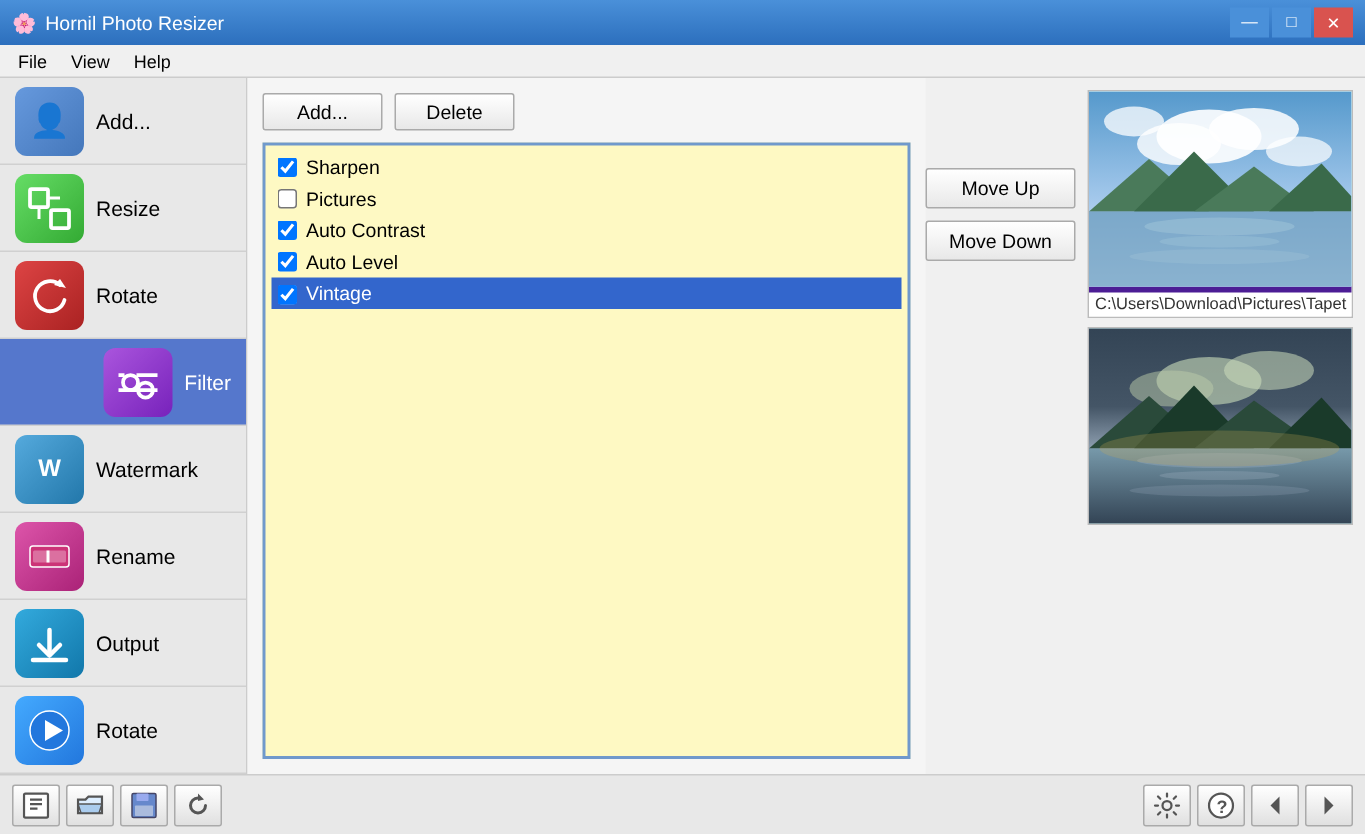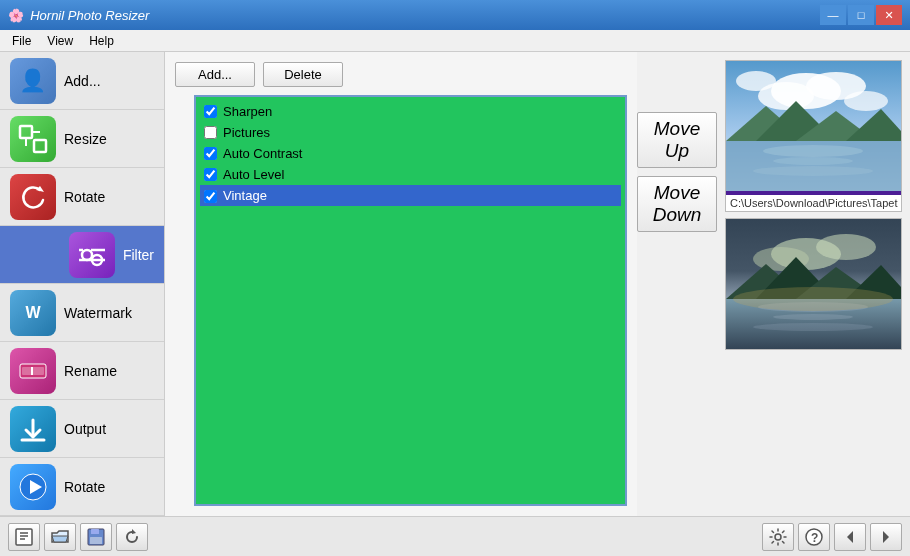--- a/index.html
+++ b/index.html
@@ -22,21 +22,20 @@
       user-select: none;
     }
     .title-bar-left {
       display: flex;
       align-items: center;
       gap: 6px;
     }
     .title-bar-title {
       font-size: 13px;
       font-weight: normal;
-      font-style: italic;
     }
     .title-bar-controls {
       display: flex;
       gap: 2px;
     }
     .title-btn {
       width: 26px;
       height: 20px;
       border: none;
       font-size: 11px;
@@ -129,24 +128,23 @@
       background: linear-gradient(to bottom, #ffffff, #e8e8e8);
       cursor: pointer;
       font-size: 13px;
       border-radius: 2px;
       min-width: 80px;
     }
 
     .filter-list {
       flex: 1;
       border: 2px solid #7099cc;
-      background: #22c55e;
+      background: #fef9c3;
       padding: 4px;
       overflow-y: auto;
-      margin-left: 19px;
     }
     .filter-item {
       display: flex;
       align-items: center;
       gap: 6px;
       padding: 3px 4px;
       cursor: pointer;
       font-size: 13px;
     }
     .filter-item.selected { background: #3366cc; color: white; align-items: flex-end; }
@@ -159,24 +157,23 @@
       display: flex;
       flex-direction: column;
       gap: 8px;
       padding: 10px 8px 10px 0;
     }
     .move-btn {
       padding: 5px 10px;
       border: 1px solid #aaa;
       background: linear-gradient(to bottom, #ffffff, #e8e8e8);
       cursor: pointer;
-      font-size: 19px;
+      font-size: 13px;
       border-radius: 2px;
-      width: 80px;
-      font-style: italic;
+      width: 100px;
     }
 
     
     .preview-panel {
       width: 185px;
       padding: 8px 8px 8px 0;
       display: flex;
       flex-direction: column;
       gap: 6px;
     }

